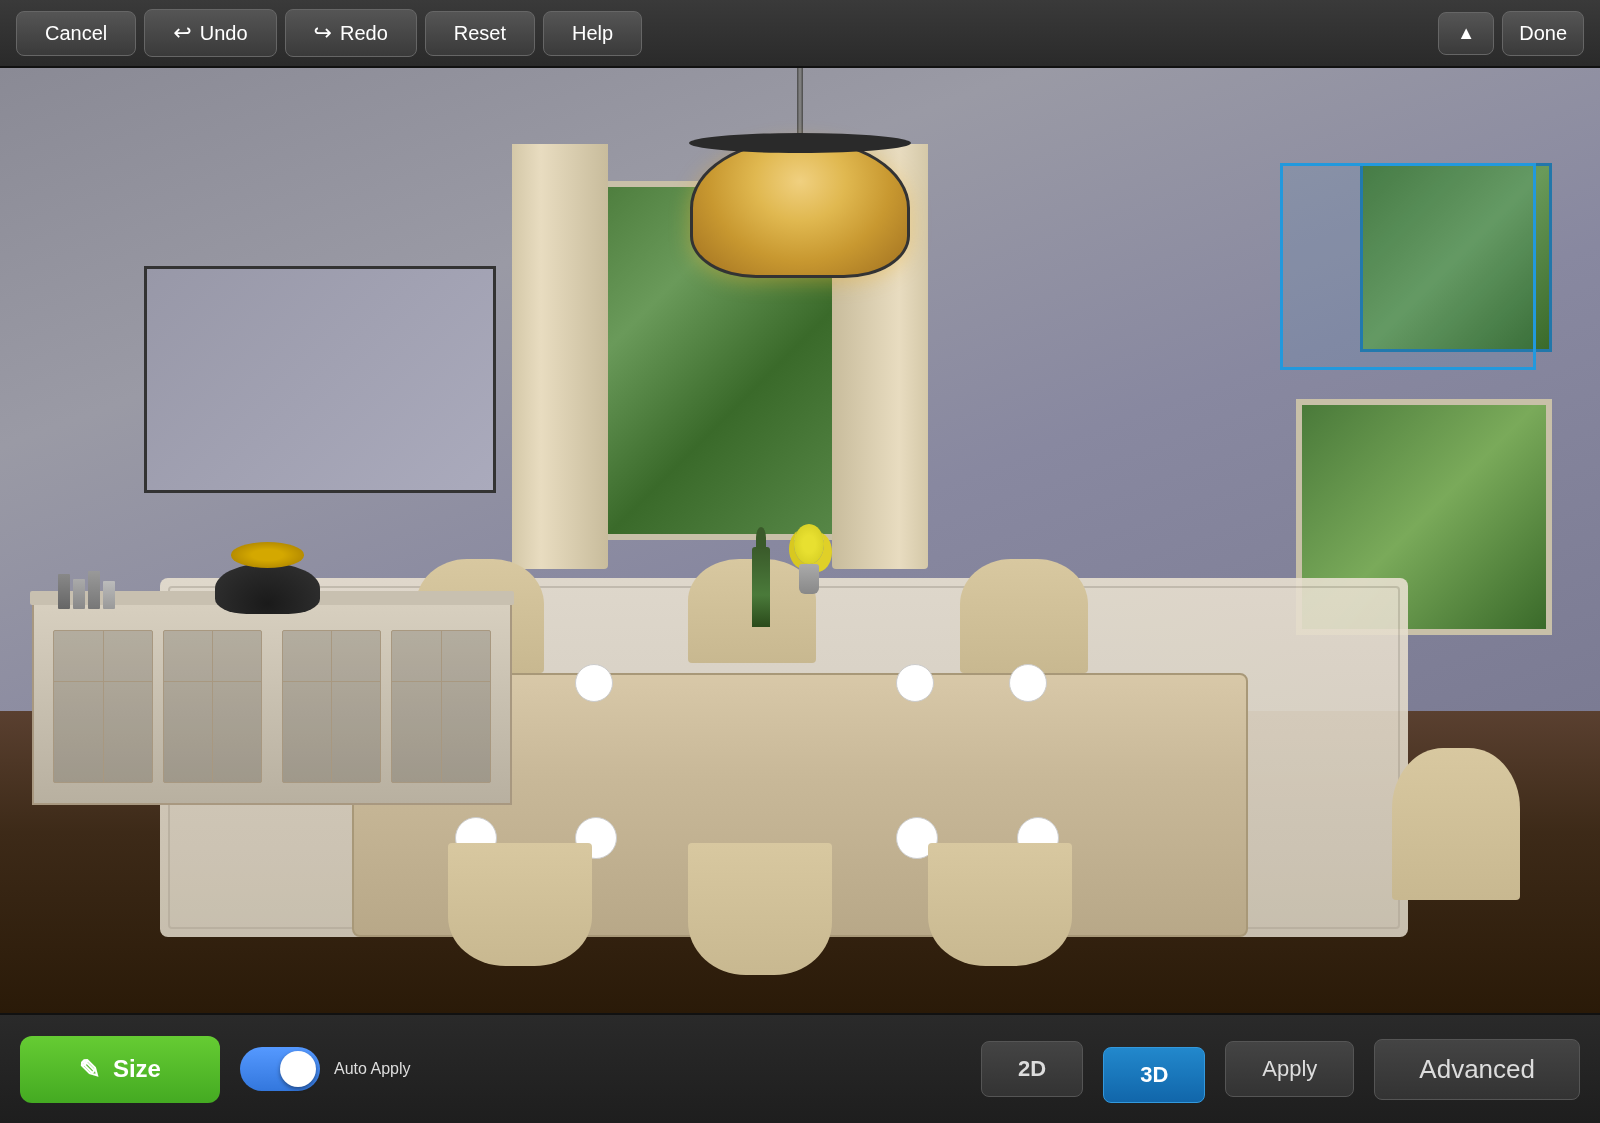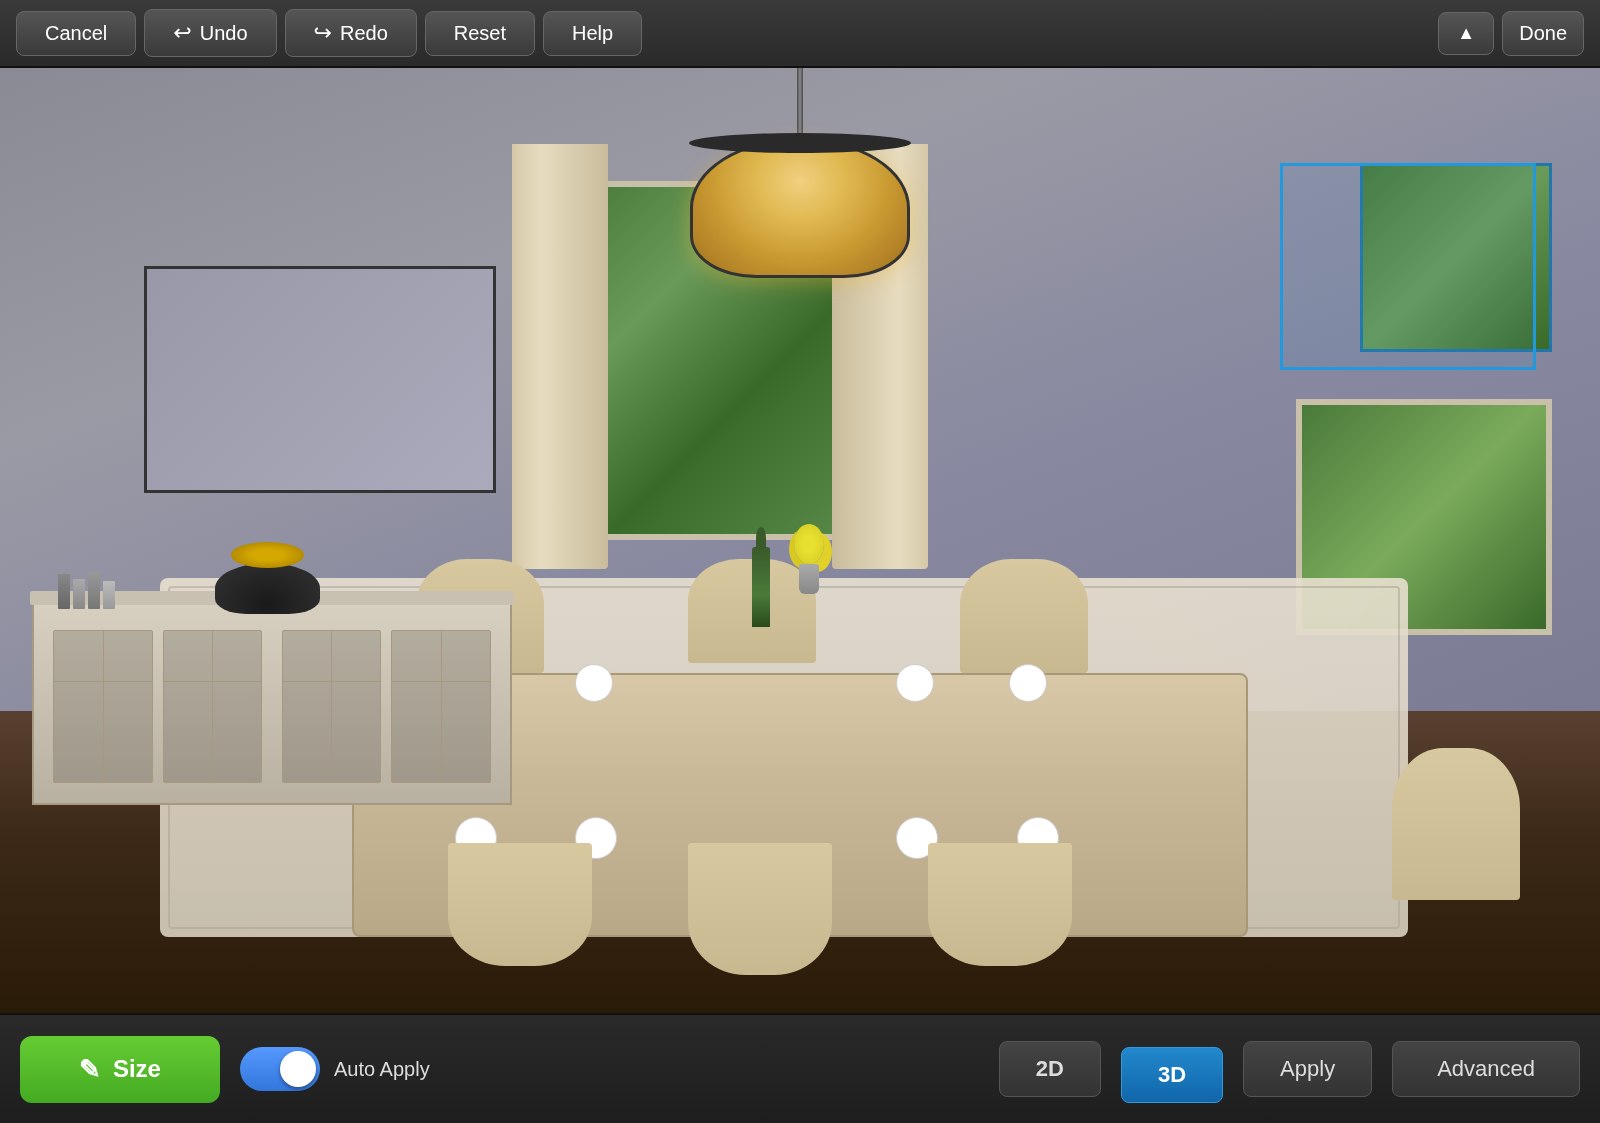--- a/index.html
+++ b/index.html
@@ -499,21 +499,21 @@
       top: 4px;
       right: 4px;
       width: 36px;
       height: 36px;
       background: white;
       border-radius: 50%;
       box-shadow: 0 2px 4px rgba(0,0,0,0.4);
     }
     #auto-apply-label {
       color: #ddd;
-      font-size: 20px;
+      font-size: 16px;
     }
 
     
     .view-btn {
       background: linear-gradient(180deg, #444 0%, #333 100%);
       border: 1px solid #555;
       border-radius: 8px;
       color: #ddd;
       font-size: 22px;
       font-weight: 600;
@@ -538,21 +538,21 @@
       padding: 14px 36px;
       cursor: pointer;
     }
 
     
     #advanced-btn {
       background: linear-gradient(180deg, #444 0%, #333 100%);
       border: 1px solid #555;
       border-radius: 8px;
       color: #ddd;
-      font-size: 22px;
+      font-size: 26px;
       font-weight: 500;
       padding: 14px 44px;
       cursor: pointer;
     }
 
     #bottom-spacer { flex: 1; }
 
     
     .plate {
       position: absolute;

